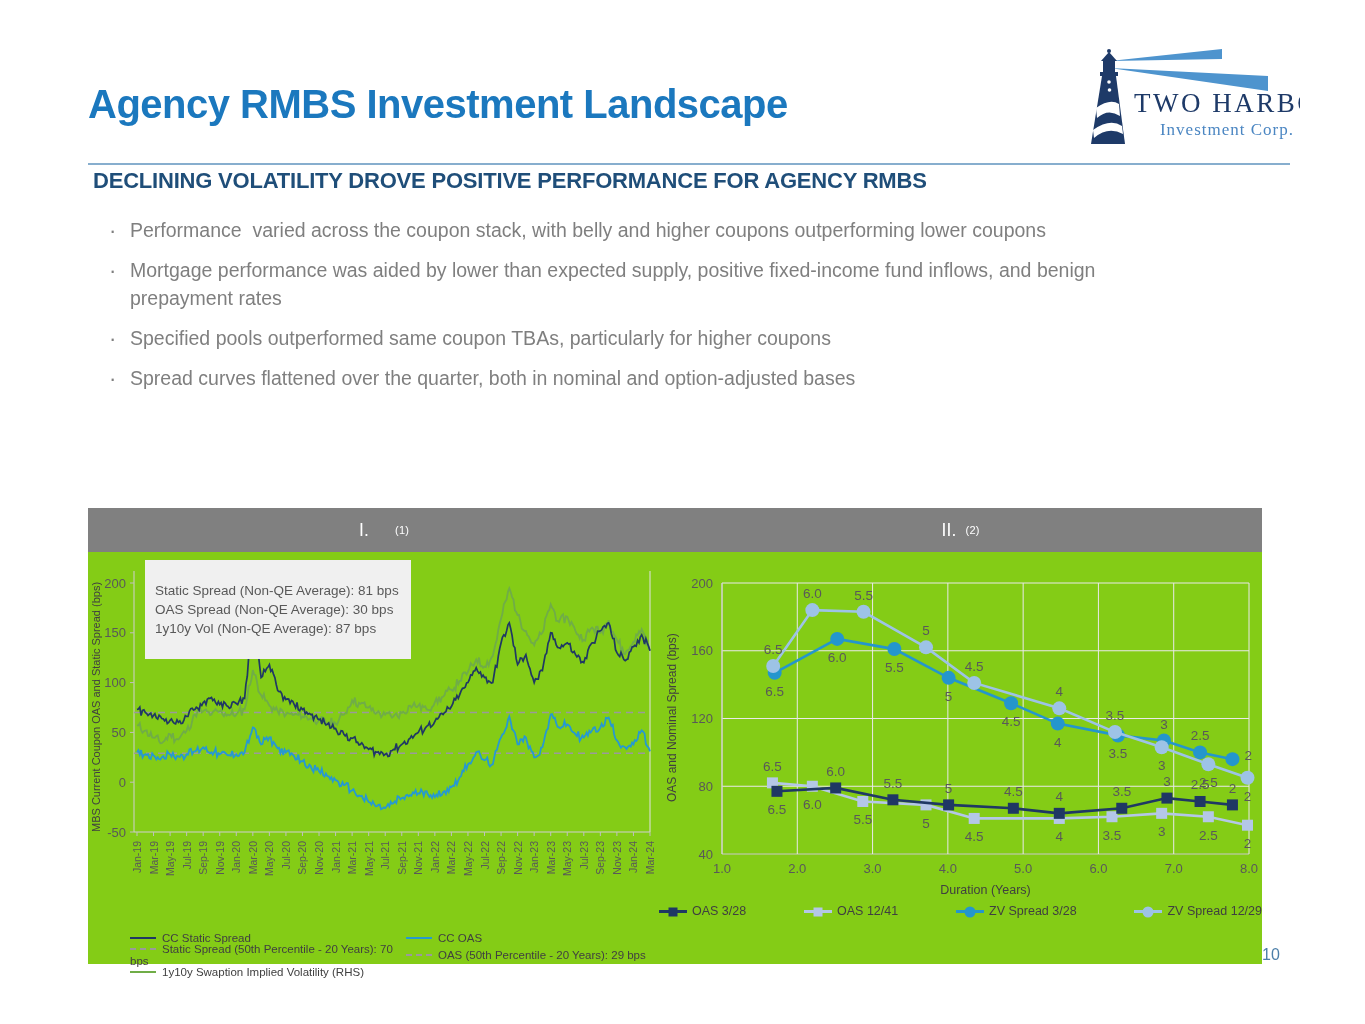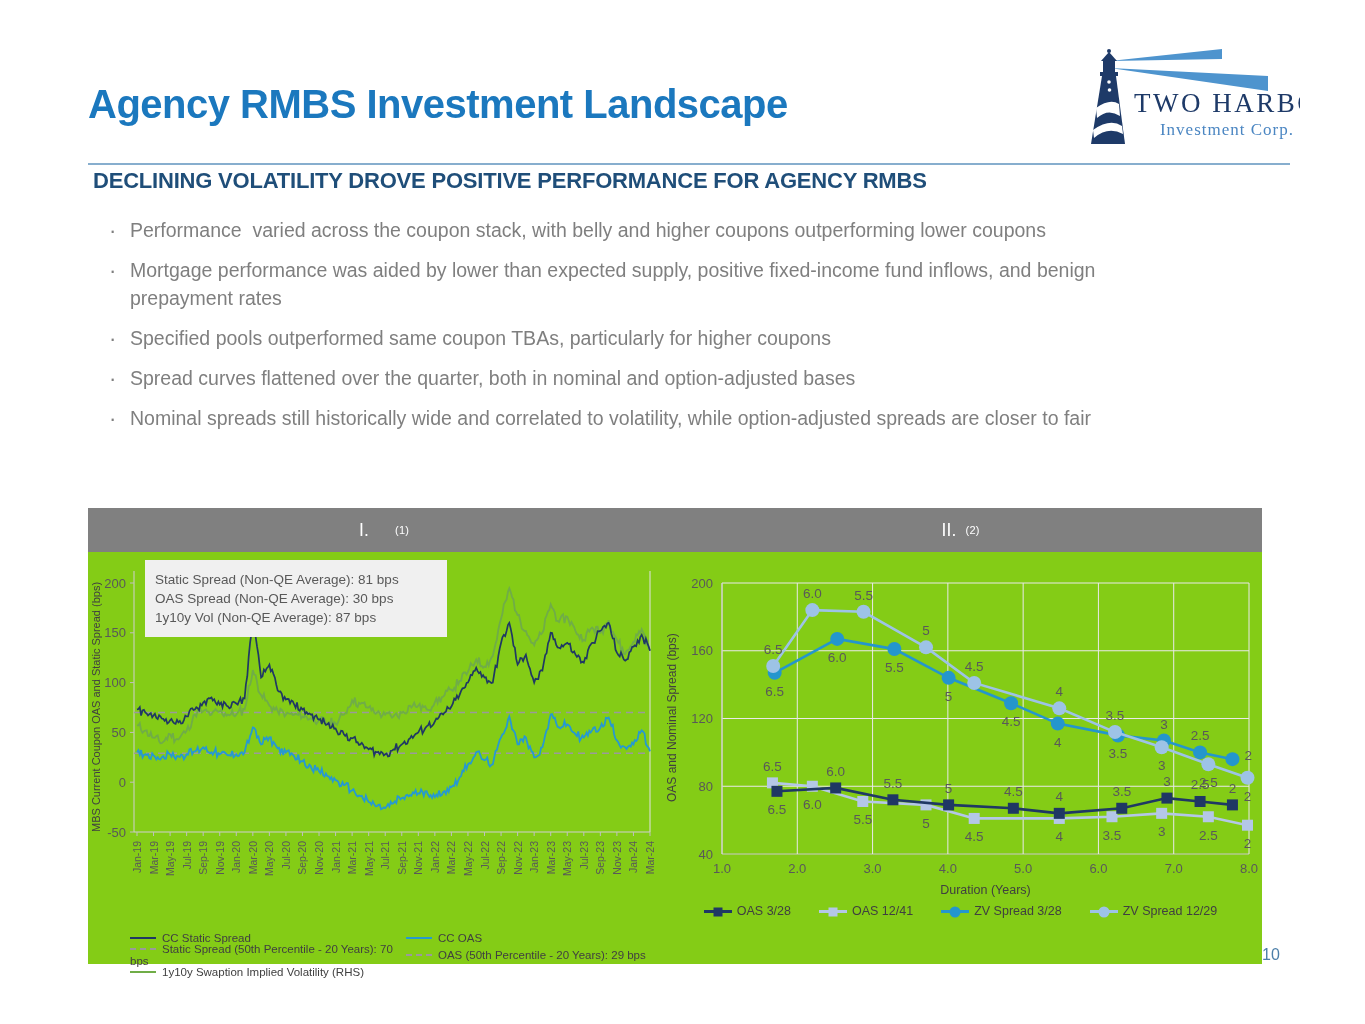--- a/index.html
+++ b/index.html
@@ -30,29 +30,29 @@
   .panel-header sup{font-size:11px;vertical-align:super;line-height:0;}
   .chart-wrap{position:relative;height:412px;background:#84cc16;}
   .chart-wrap svg{position:absolute;left:0;top:0;}
 
   .ylab{position:absolute;writing-mode:vertical-rl;transform:rotate(180deg);color:#404040;
     display:flex;align-items:center;justify-content:center;}
   .ylab.c1{left:2px;top:24px;height:262px;font-size:11px;}
   .ylab.c2{left:6px;top:26px;height:280px;font-size:12px;}
   .xlab.c2{position:absolute;left:63px;width:527px;top:331px;text-align:center;font-size:12.5px;color:#404040;}
 
-  .annotation{position:absolute;left:57px;top:8px;width:302px;background:#f0f0f0;padding:10px 10px;
+  .annotation{position:absolute;left:57px;top:8px;width:266px;background:#f0f0f0;padding:21px 10px;
     font-size:13.5px;line-height:19px;color:#595959;box-sizing:border-box;}
 
   .legend1{position:absolute;left:42px;top:377px;display:grid;grid-template-columns:276px auto;
     grid-auto-rows:17px;font-size:11.5px;color:#404040;align-items:center;}
   .lm{display:inline-block;width:26px;border-top:2px solid;margin-right:6px;vertical-align:middle;}
   .lm.dash{border-top-style:dashed;border-color:#9a9a9a;}
 
-  .legend2{position:absolute;left:0;right:0;top:352px;display:flex;justify-content:center;gap:28px;
+  .legend2{position:absolute;left:0;right:0;top:352px;display:flex;justify-content:space-between;gap:28px;
     font-size:12.5px;color:#404040;align-items:center;}
   .mk2{position:relative;display:inline-block;width:28px;height:3px;margin-right:5px;vertical-align:middle;}
   .mk2 i{position:absolute;left:50%;top:50%;transform:translate(-50%,-50%);width:9px;height:9px;background:inherit;}
   .mk2.circle i{width:11px;height:11px;border-radius:50%;}
 
   .page-number{position:absolute;left:1262px;top:946px;font-size:16px;color:var(--page-number-blue);}
 </style>
 </head>
 <body>
 
@@ -81,21 +81,20 @@
   <hr class="rule">
 
   <h2 class="subtitle">DECLINING VOLATILITY DROVE POSITIVE PERFORMANCE FOR AGENCY RMBS</h2>
 
   <ul class="bullets">
     <li><span>Performance  varied across the coupon stack, with belly and higher coupons outperforming lower coupons</span></li>
     <li><span>Mortgage performance was aided by lower than expected supply, positive fixed-income fund inflows, and benign
 prepayment rates</span></li>
     <li><span>Specified pools outperformed same coupon TBAs, particularly for higher coupons</span></li>
     <li><span>Spread curves flattened over the quarter, both in nominal and option-adjusted bases</span></li>
-    <li><span>Nominal spreads still historically wide and correlated to volatility, while option-adjusted spreads are closer to fair</span></li>
   </ul>
 
   <section class="panel left">
     <header class="panel-header">
       <span class="numeral">I.</span>
       <sup>(1)</sup>
     </header>
     <div class="chart-wrap">
       <svg id="chart1" width="592" height="412">
           <line x1="46" y1="19" x2="46" y2="280" stroke="#d0d0d0" stroke-width="1"></line>

